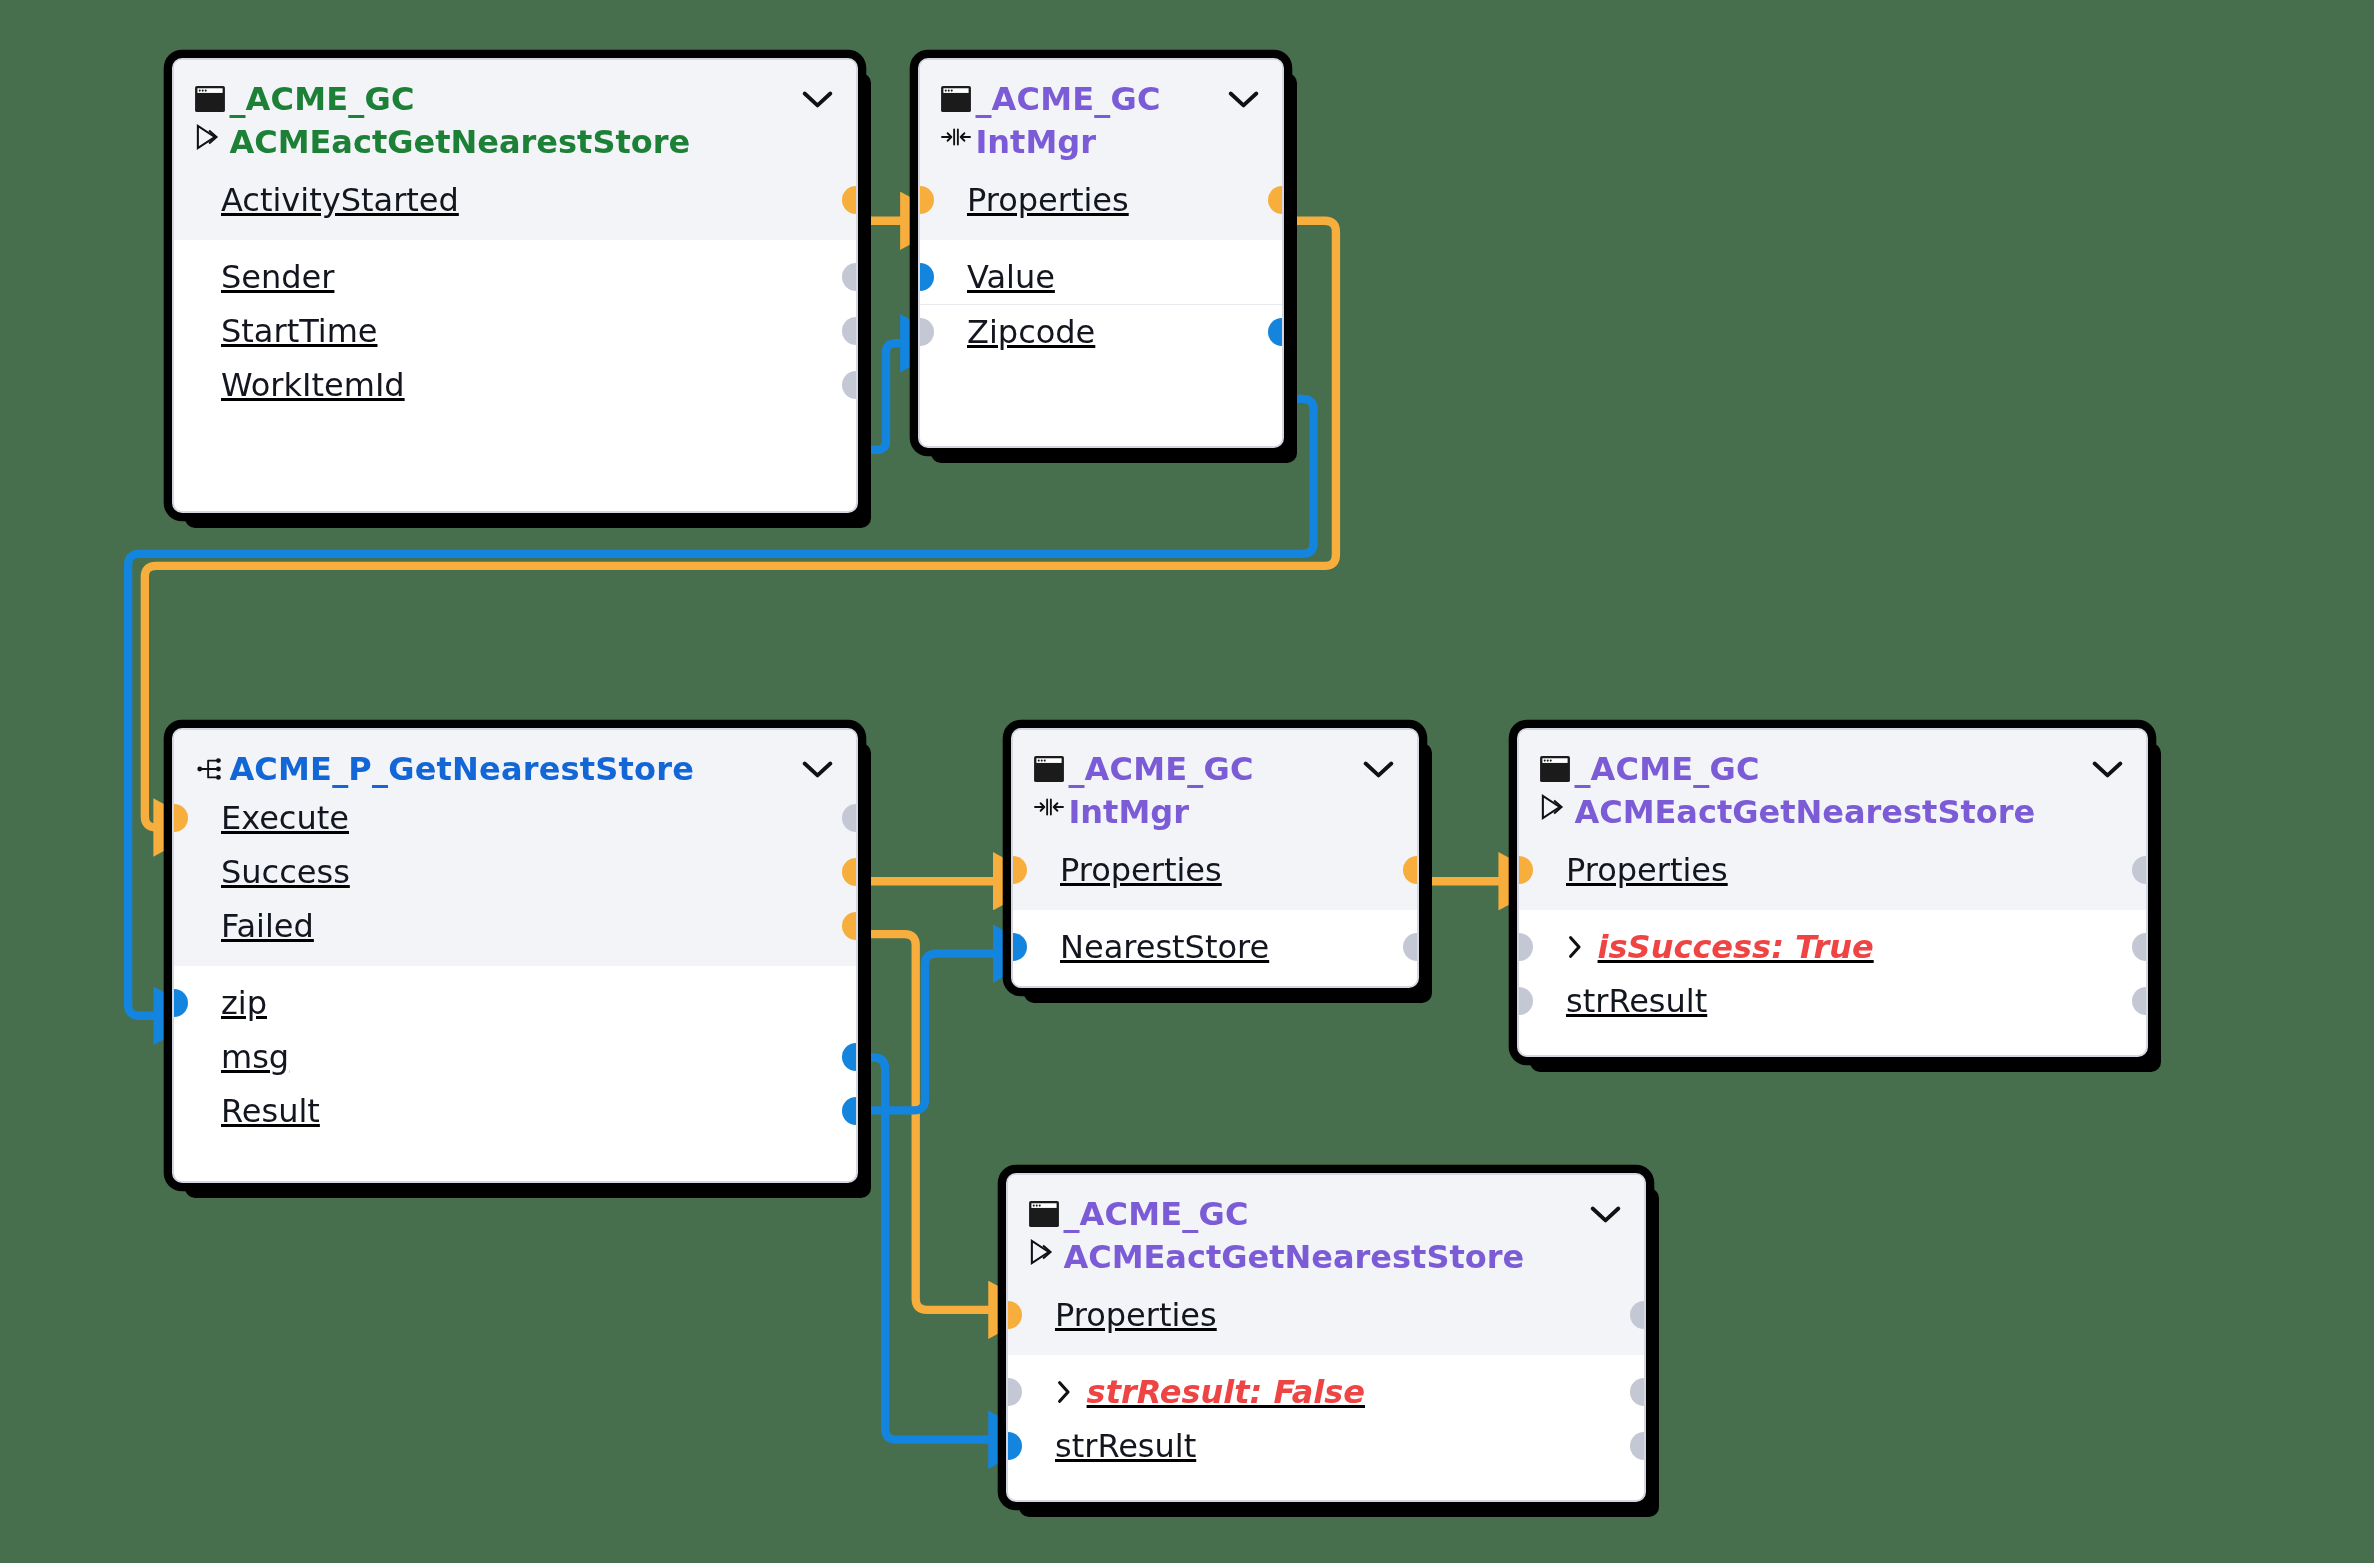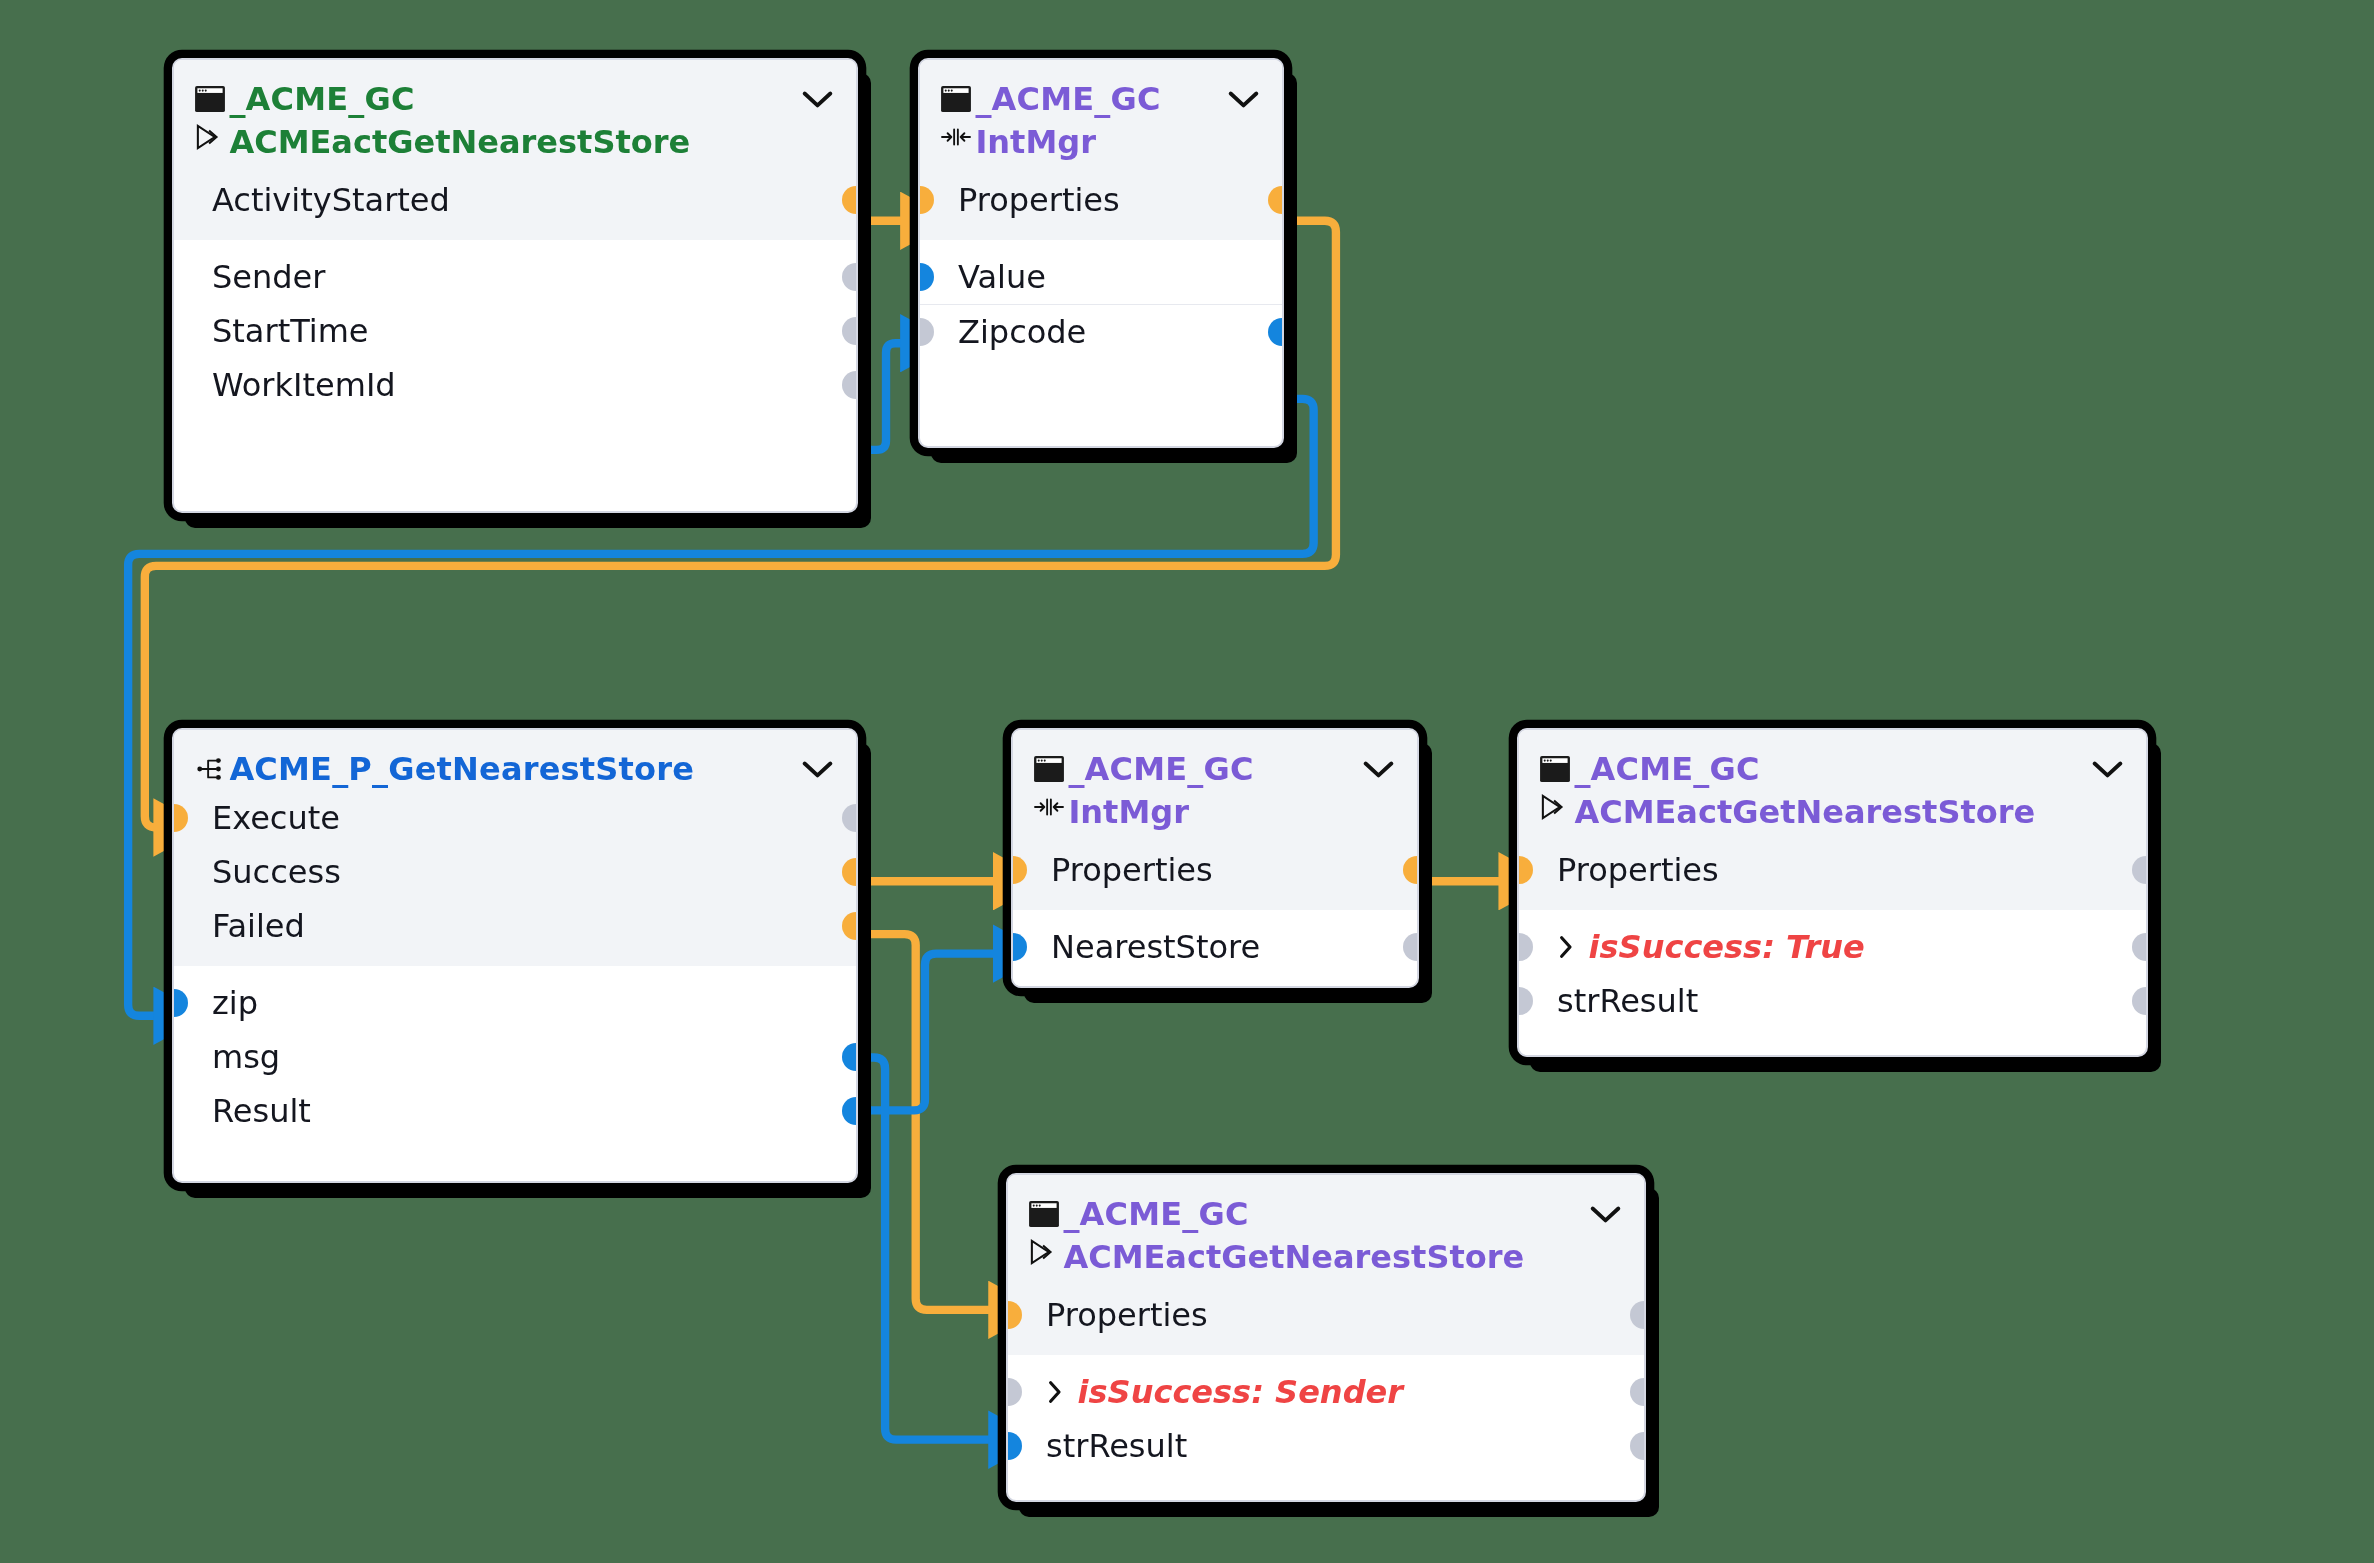--- a/index.html
+++ b/index.html
@@ -36,21 +36,21 @@
   .titlerow .chev{margin-left:auto;display:flex;align-items:center;padding-left:16.7px;}
   .subrow{
     display:flex;align-items:flex-start;
     padding:1.9px 20.4px 5.6px 20.4px;height:52px;box-sizing:border-box;
   }
   .subrow .ico{width:35px;flex:0 0 35px;display:flex;align-items:center;}
   .subrow .ttl{font-weight:bold;font-size:32px;white-space:nowrap;}
 
   .row{
     position:relative;display:flex;align-items:center;
-    height:54px;padding:0 10px;box-sizing:border-box;
+    height:54px;padding:0 19px;box-sizing:border-box;text-decoration:underline;
   }
   .row .lbl{
     font-size:32px;color:#14161f;white-space:nowrap;
     margin-left:28px;
   }
   .row.hasport .lbl{margin-left:28px;}
   .row .lbl.italic{font-style:italic;font-weight:bold;color:#ef4444;}
   .row .chevsm{margin-left:28px;margin-right:5.6px;display:inline-flex;align-items:center;}
   .row .chevsm + .lbl{margin-left:7.4px;}
   .sep{height:1.9px;background:#e7e9ef;margin:0;}
@@ -422,21 +422,21 @@
     </div>
     <div class="bodywhite">
       <div class="padtop"></div>
       <div class="row">
         <span class="port l grey"></span>
         <span class="chevsm">
           <svg width="18.6" height="28" viewBox="0 0 20 30">
               <path d="M5 5 L14 15 L5 25" stroke="#111" stroke-width="3.4" fill="none" stroke-linecap="round" stroke-linejoin="round"></path>
             </svg>
         </span>
-        <span class="lbl italic">isSuccess: Sender</span>
+        <span class="lbl italic">strResult: False</span>
         <span class="port r grey"></span>
       </div>
       <div class="row">
         <span class="port l blue"></span>
         <span class="lbl">strResult</span>
         <span class="port r grey"></span>
       </div>
       <div class="padbot"></div>
     </div>
   </div>

